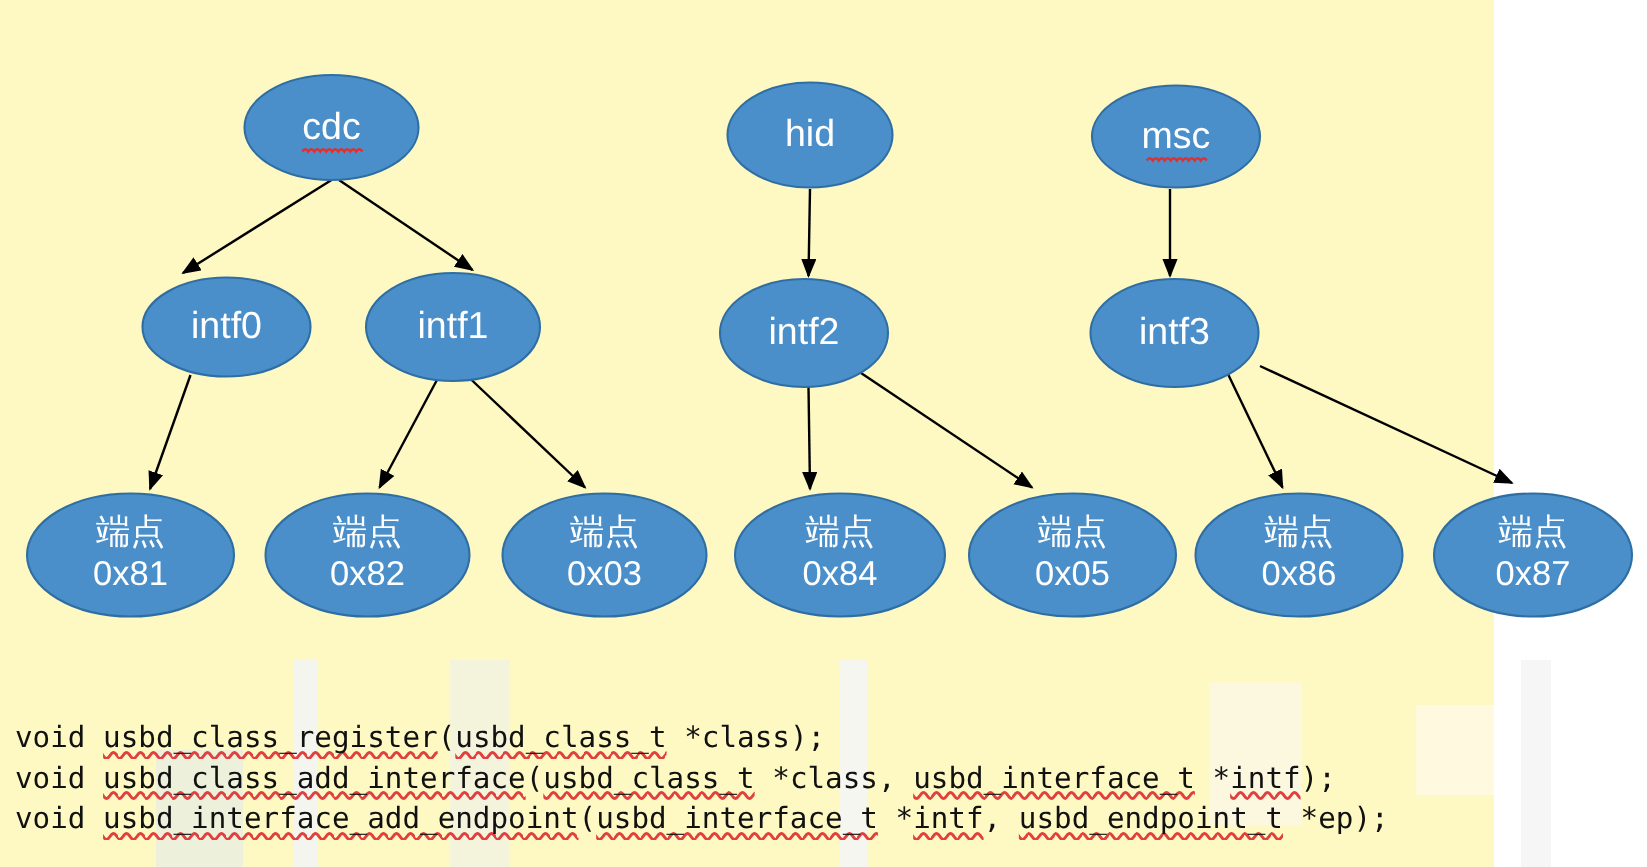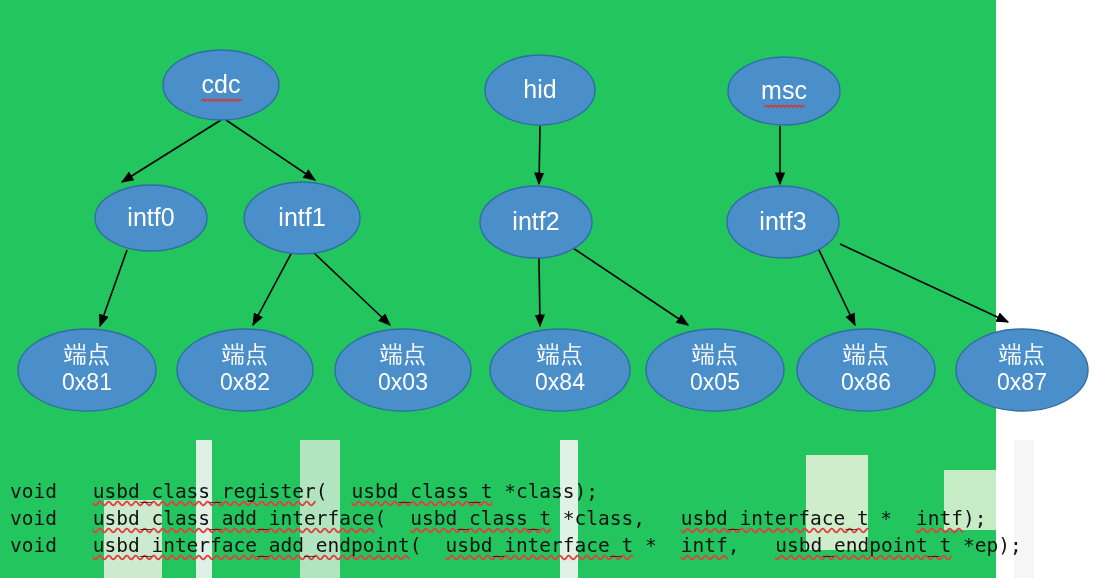--- a/index.html
+++ b/index.html
@@ -11,21 +11,21 @@
     width: 1098px;
     height: 578px;
     overflow: hidden;
     font-family: "Liberation Sans", sans-serif;
     position: relative;
   }
   #page {
     position: relative;
     width: 996px;
     height: 578px;
-    background: #22c55e;
+    background: #fef9c3;
   }
   
   .bg-patch {
     position: absolute;
     pointer-events: none;
   }
   #patch-green-a { left: 104px; top: 500px; width: 58px; height: 78px; background: #eaf0e0; opacity: .85; }
   #patch-green-b { left: 300px; top: 440px; width: 40px; height: 138px; background: #f0f2e8; opacity: .7; }
   #patch-yellow-a { left: 806px; top: 455px; width: 62px; height: 95px; background: #fbf6e6; opacity: .8; }
   #patch-yellow-b { left: 944px; top: 470px; width: 52px; height: 60px; background: #fdf8e8; opacity: .75; }
@@ -78,21 +78,20 @@
     color: #111111;
     white-space: pre;
     letter-spacing: 0px;
   }
   .code-line { height: 27px; }
   .sq {
     
     text-decoration: underline wavy #e04040;
     text-decoration-skip-ink: none;
     text-underline-offset: 2px;
-    margin-left: 24px;
   }
 </style>
 </head>
 <body>
 
 <div id="page">
 
   <div class="bg-patch" id="patch-green-a"></div>
   <div class="bg-patch" id="patch-green-b"></div>
   <div class="bg-patch" id="patch-yellow-a"></div>

